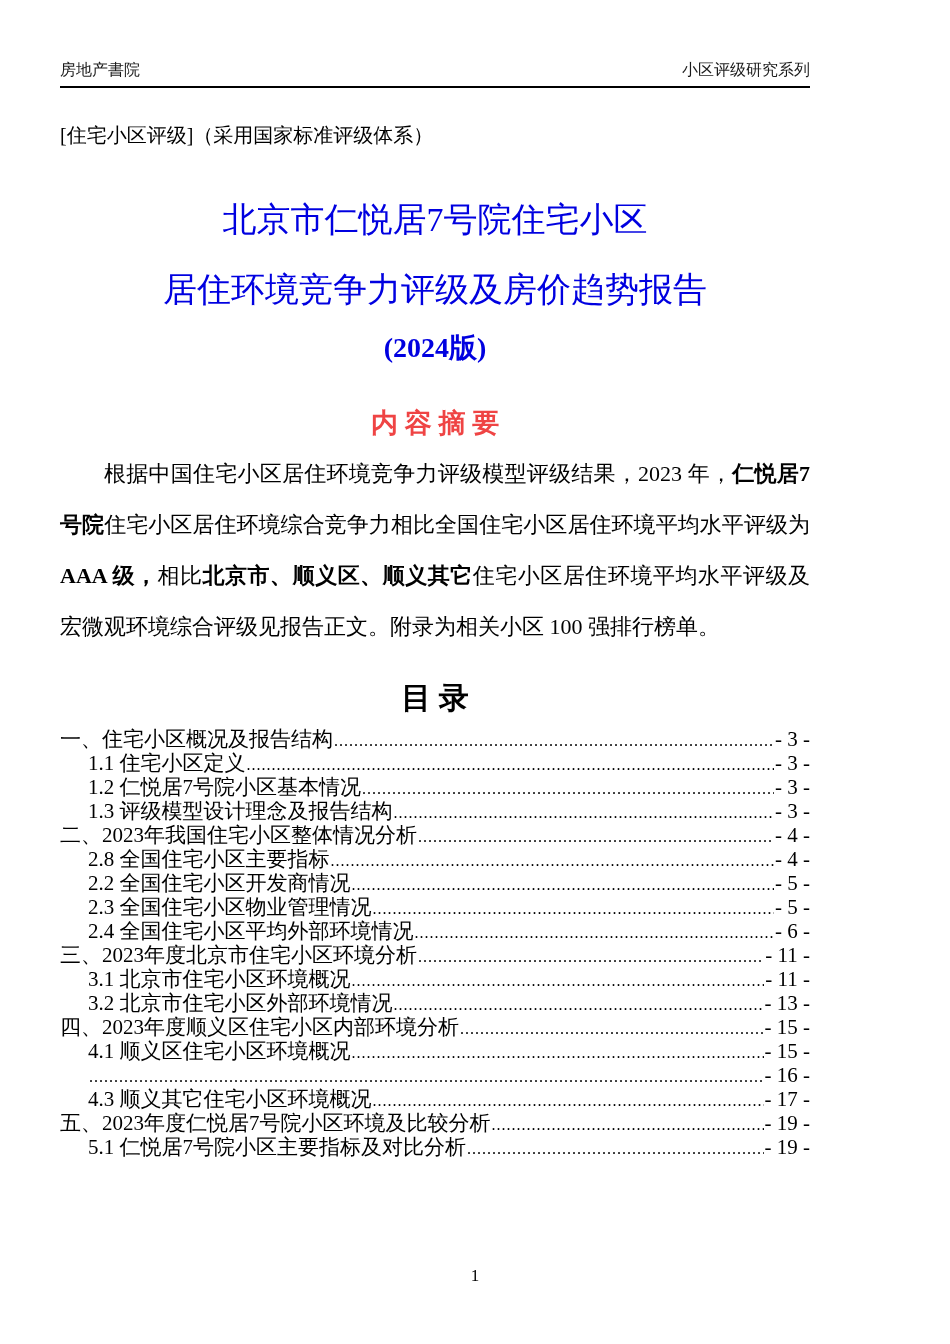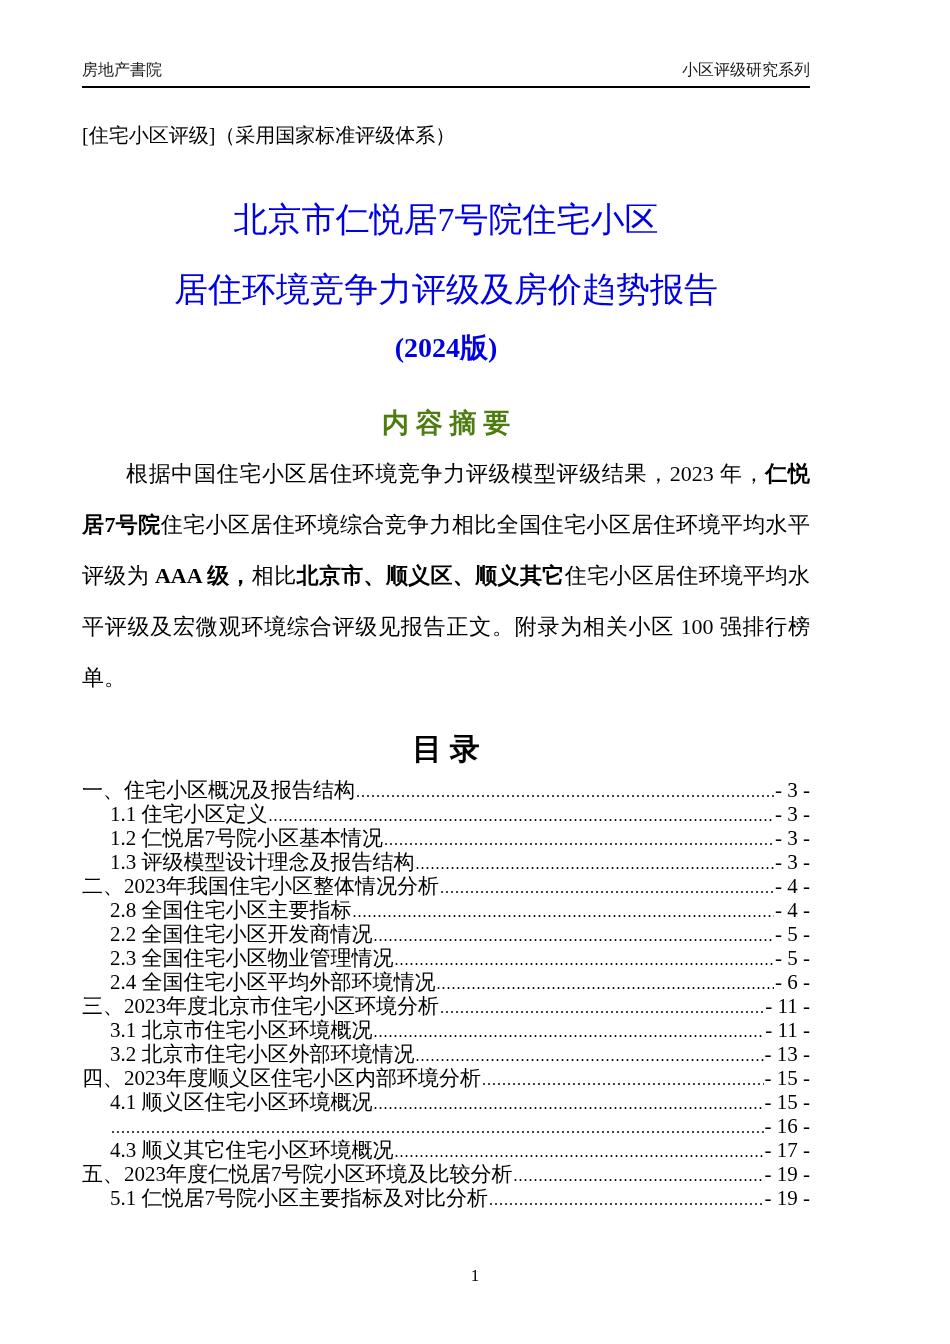--- a/index.html
+++ b/index.html
@@ -7,21 +7,21 @@
   body { font-family: "Liberation Serif", "DejaVu Serif", serif; color: #000; }
 
   .page {
     position: relative;
     width: 950px;
     height: 1344px;
     margin: 0 auto;
     background: #fff;
     overflow: hidden;
   }
-  .content { padding: 60px 140px 0 82px; }
+  .content { padding: 60px 140px 0 60px; }
 
   
   .header-row {
     display: flex;
     justify-content: space-between;
     align-items: flex-end;
     font-family: "Liberation Sans", "DejaVu Sans", sans-serif;
     font-size: 16px;
     line-height: 20px;
     color: #1a1a1a;
@@ -53,21 +53,21 @@
     line-height: 32px;
   }
 
   
   .abstract-heading {
     margin-top: 42px;
     text-align: center;
     font-size: 27px;
     font-weight: bold;
     line-height: 34px;
-    color: #4d7c0f;
+    color: #ef4444;
   }
   .abstract-text {
     margin-top: 8px;
     font-size: 22px;
     line-height: 51px;
     text-align: justify;
     text-indent: 2em;
   }
   .seg-bold { font-weight: bold; }
 

